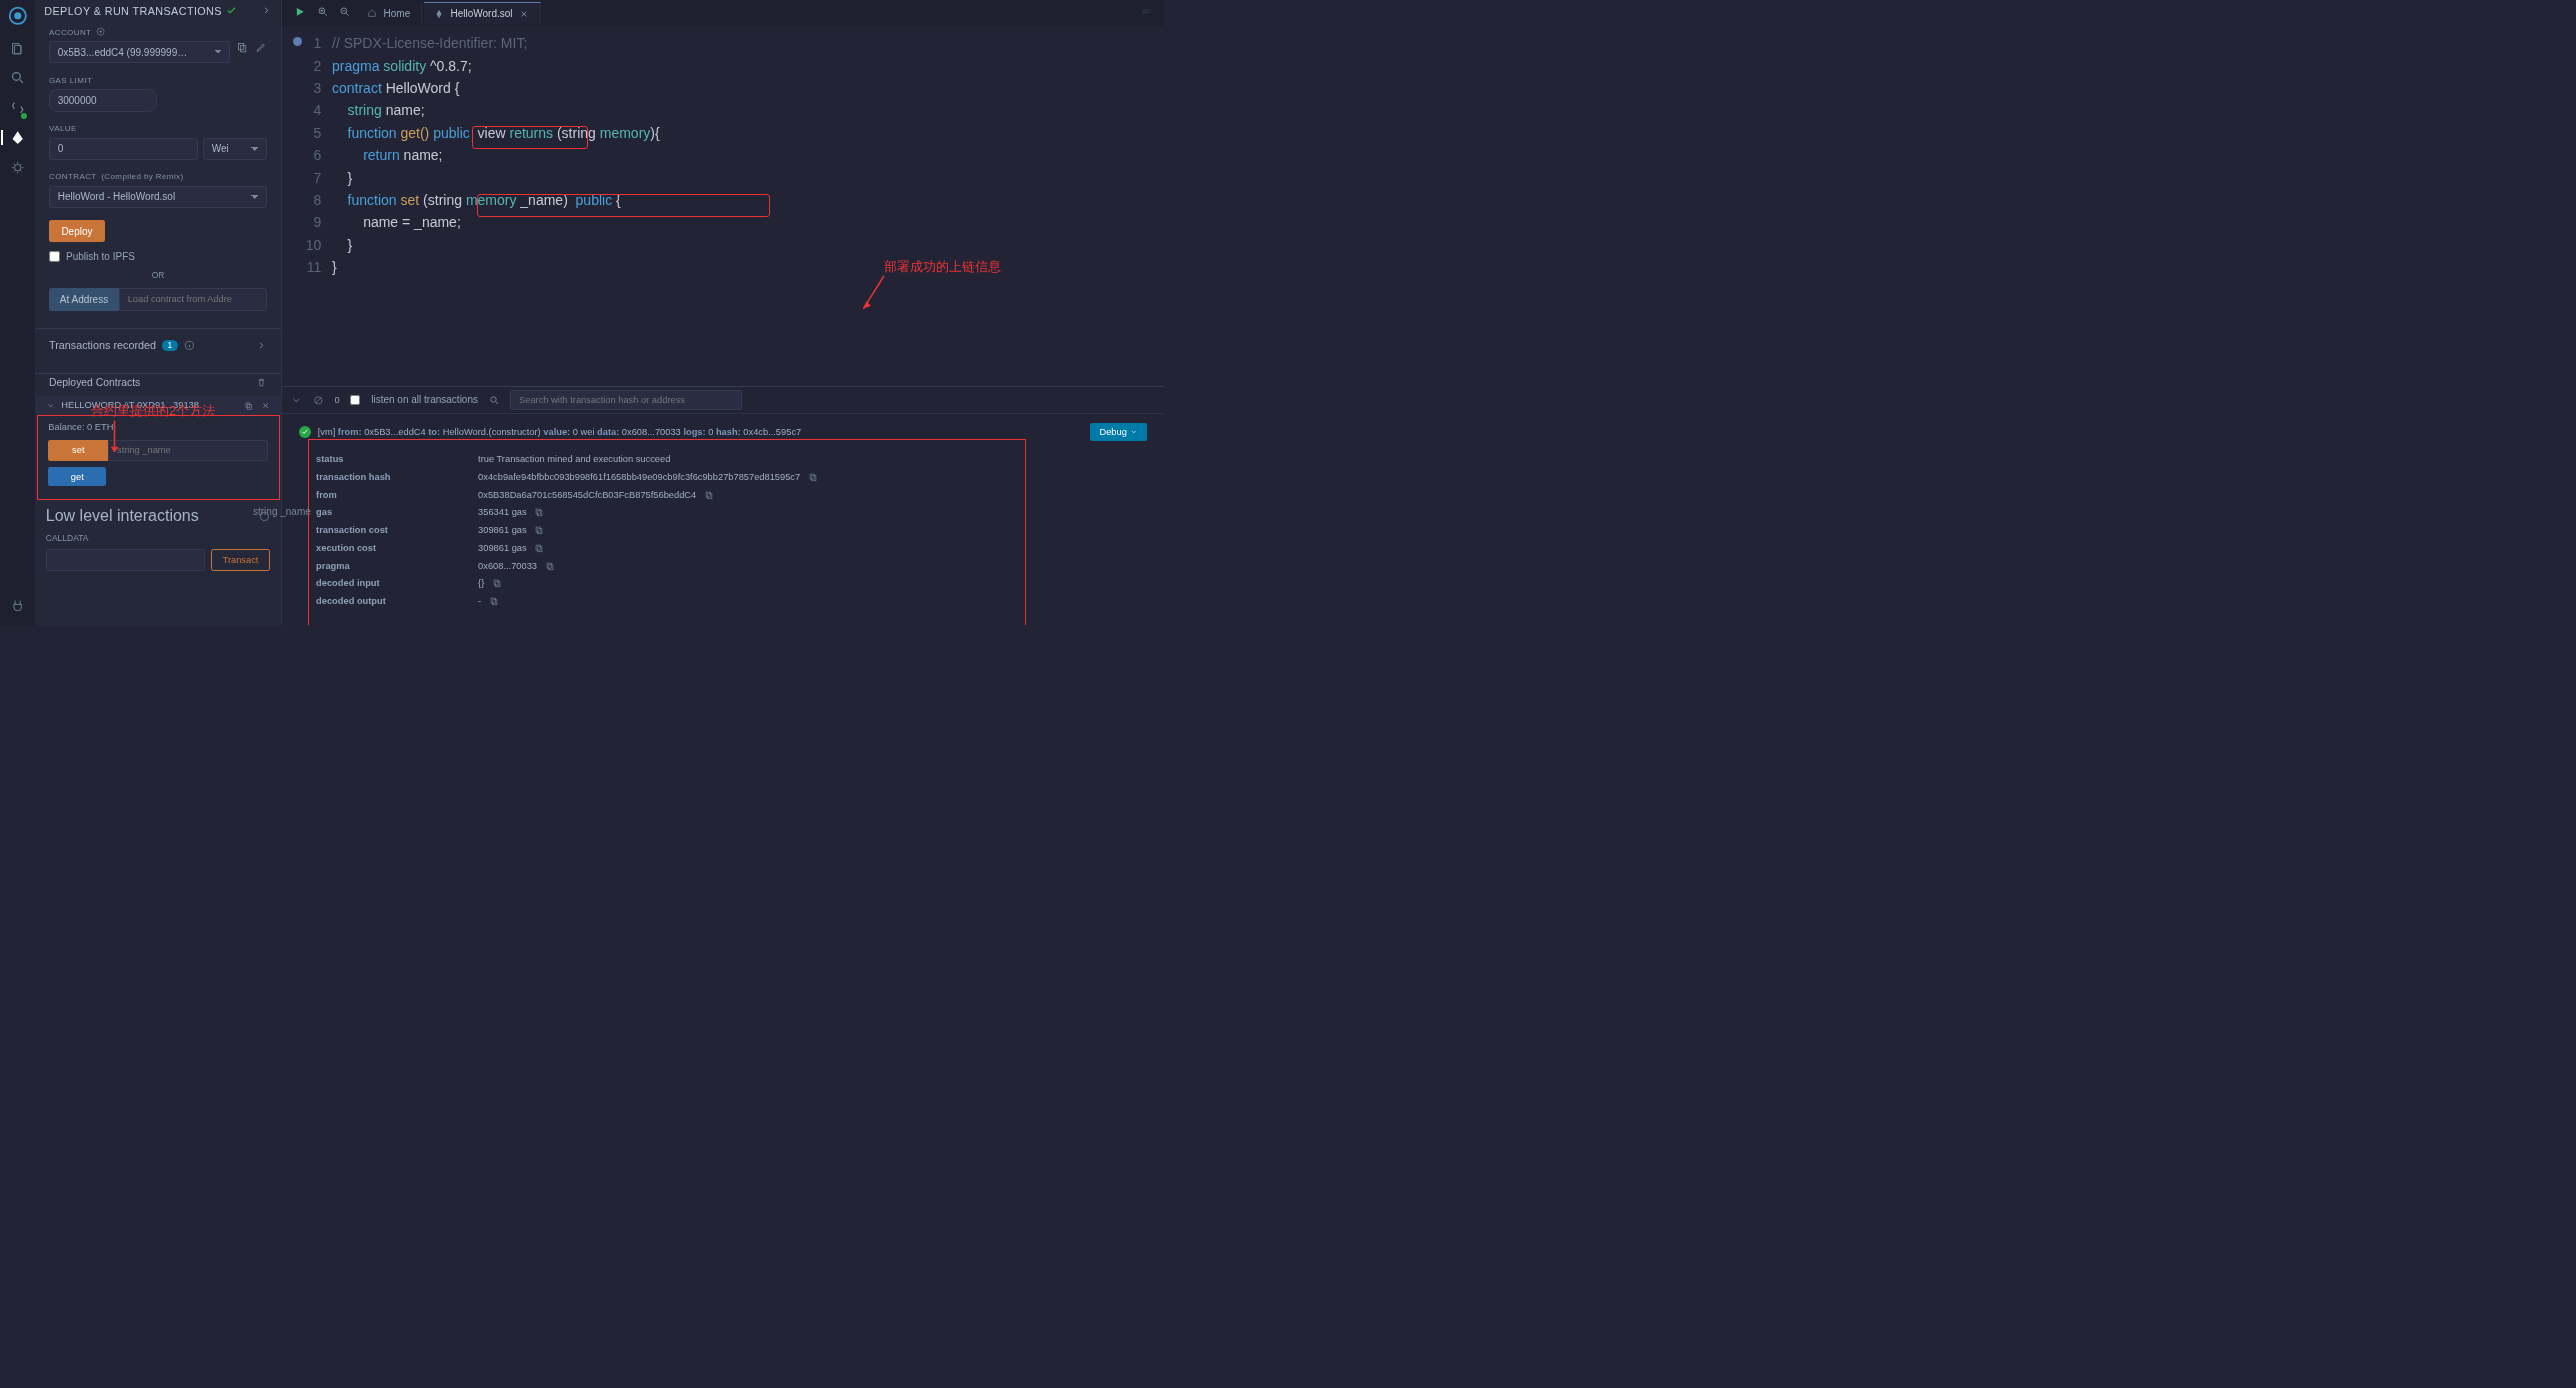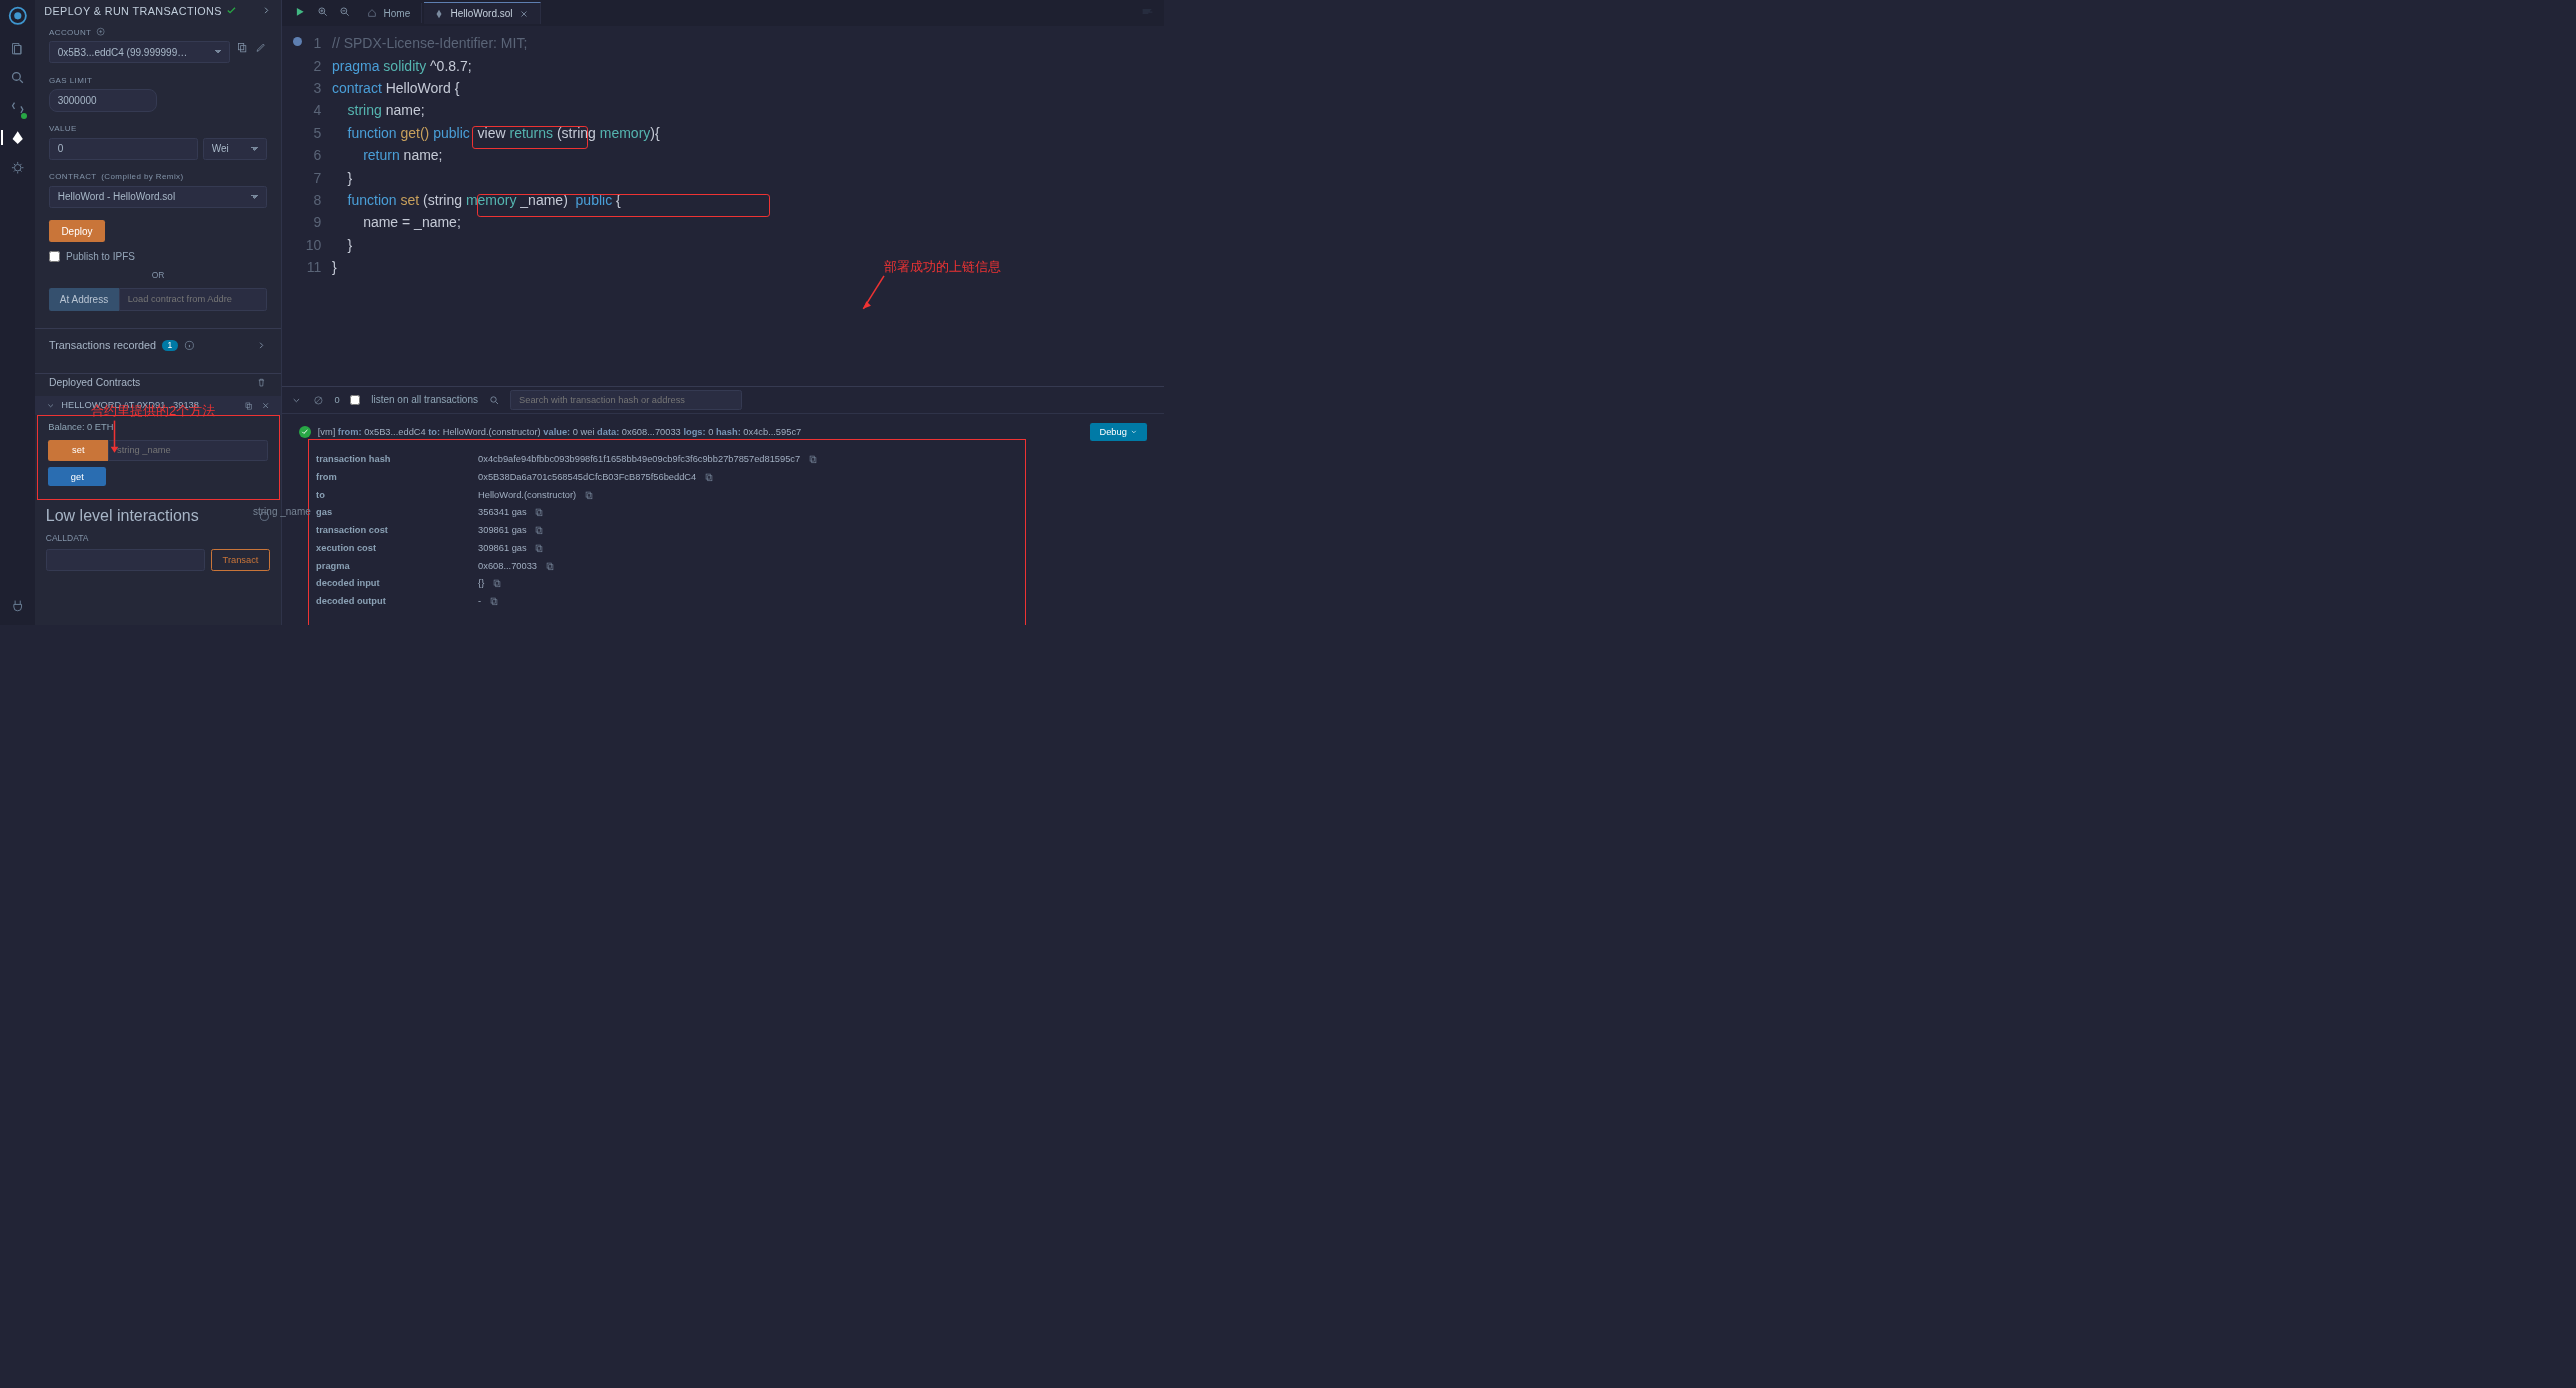--- a/index.html
+++ b/index.html
@@ -358,36 +358,33 @@
           </span>
           <button class="debug-btn">
               <span>Debug</span>
               <svg viewBox="0 0 24 24">
                 <path d="M6 9l6 6 6-6" fill="none" stroke="#fff" stroke-width="2"></path>
               </svg>
             </button>
         </div>
         <div class="tx-table" id="tx-table">
             <div>
+              <span class="tk">status</span>
+              <span class="tv">true Transaction mined and execution succeed</span>
+            </div>
+            <div>
               <span class="tk">transaction hash</span>
               <span class="tv">0x4cb9afe94bfbbc093b998f61f1658bb49e09cb9fc3f6c9bb27b7857ed81595c7 <svg viewBox="0 0 24 24">
                   <rect x="5" y="5" width="10" height="12" fill="none" stroke="#7a8a9e" stroke-width="1.5"></rect>
                   <rect x="9" y="9" width="10" height="12" fill="none" stroke="#7a8a9e" stroke-width="1.5"></rect>
                 </svg></span>
             </div>
             <div>
               <span class="tk">from</span>
               <span class="tv">0x5B38Da6a701c568545dCfcB03FcB875f56beddC4 <svg viewBox="0 0 24 24">
-                  <rect x="5" y="5" width="10" height="12" fill="none" stroke="#7a8a9e" stroke-width="1.5"></rect>
-                  <rect x="9" y="9" width="10" height="12" fill="none" stroke="#7a8a9e" stroke-width="1.5"></rect>
-                </svg></span>
-            </div>
-            <div>
-              <span class="tk">to</span>
-              <span class="tv">HelloWord.(constructor) <svg viewBox="0 0 24 24">
                   <rect x="5" y="5" width="10" height="12" fill="none" stroke="#7a8a9e" stroke-width="1.5"></rect>
                   <rect x="9" y="9" width="10" height="12" fill="none" stroke="#7a8a9e" stroke-width="1.5"></rect>
                 </svg></span>
             </div>
             <div>
               <span class="tk">gas</span>
               <span class="tv">356341 gas <svg viewBox="0 0 24 24">
                   <rect x="5" y="5" width="10" height="12" fill="none" stroke="#7a8a9e" stroke-width="1.5"></rect>
                   <rect x="9" y="9" width="10" height="12" fill="none" stroke="#7a8a9e" stroke-width="1.5"></rect>
                 </svg></span>

